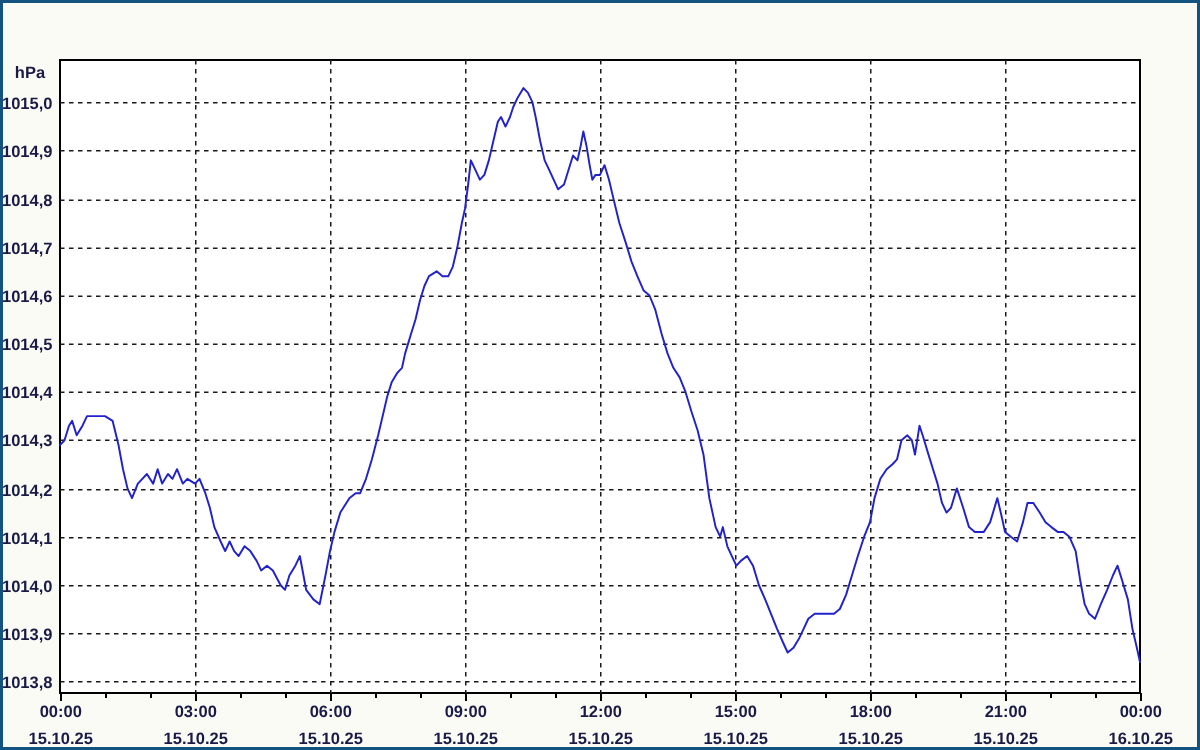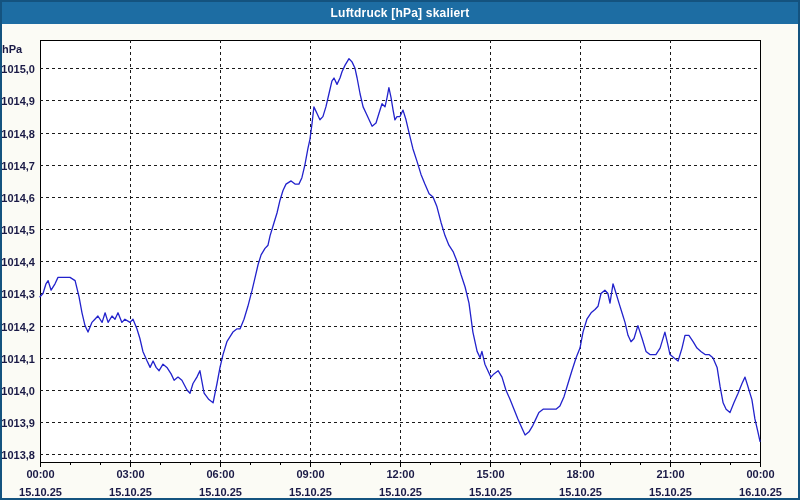--- a/index.html
+++ b/index.html
@@ -17,36 +17,33 @@
     width:796px;height:22px;
     background:#1D6DA3;
     color:#ffffff;
     font-size:12px;font-weight:bold;
     display:flex;align-items:center;justify-content:center;
     letter-spacing:0.2px;
     user-select:none;
   }
   .unit-label{
     position:absolute;left:0;top:41px;width:36px;
-    text-align:left;
+    text-align:center;
     font-size:11px;font-weight:bold;color:#1A1A46;
   }
   svg.chart{position:absolute;left:0;top:22px;}
   text.axis-lbl{
     font-family:"Liberation Sans","DejaVu Sans",sans-serif;
     font-size:11px;font-weight:bold;fill:#1A1A46;
   }
 </style>
 </head>
 <body>
 
 <div class="window">
-  <div class="titlebar">
-    <span>Luftdruck [hPa] skaliert</span>
-  </div>
 
   <div class="unit-label">hPa</div>
 
   <svg class="chart" id="chart-svg" width="796" height="474" viewBox="0 0 796 474">
       <rect x="38" y="16" width="720" height="422" fill="#FFFFFF" stroke="#000000" stroke-width="1" shape-rendering="crispEdges"></rect>
       <line x1="38" y1="44.5" x2="758" y2="44.5" stroke="#1A1A1A" stroke-width="1" stroke-dasharray="3,3"></line>
       <text x="33" y="48.5" text-anchor="end" class="axis-lbl">1015,0</text>
       <line x1="38" y1="76.5" x2="758" y2="76.5" stroke="#1A1A1A" stroke-width="1" stroke-dasharray="3,3"></line>
       <text x="33" y="80.5" text-anchor="end" class="axis-lbl">1014,9</text>
       <line x1="38" y1="109.5" x2="758" y2="109.5" stroke="#1A1A1A" stroke-width="1" stroke-dasharray="3,3"></line>

